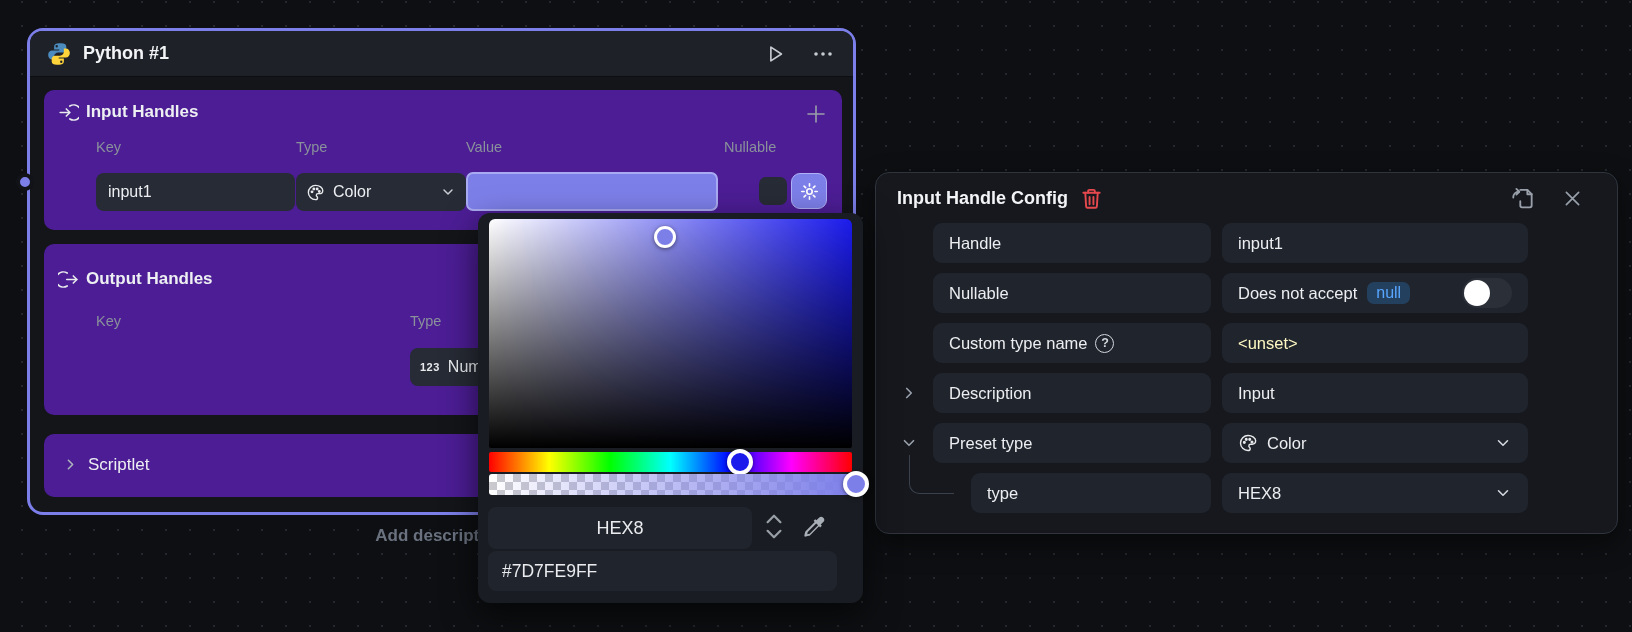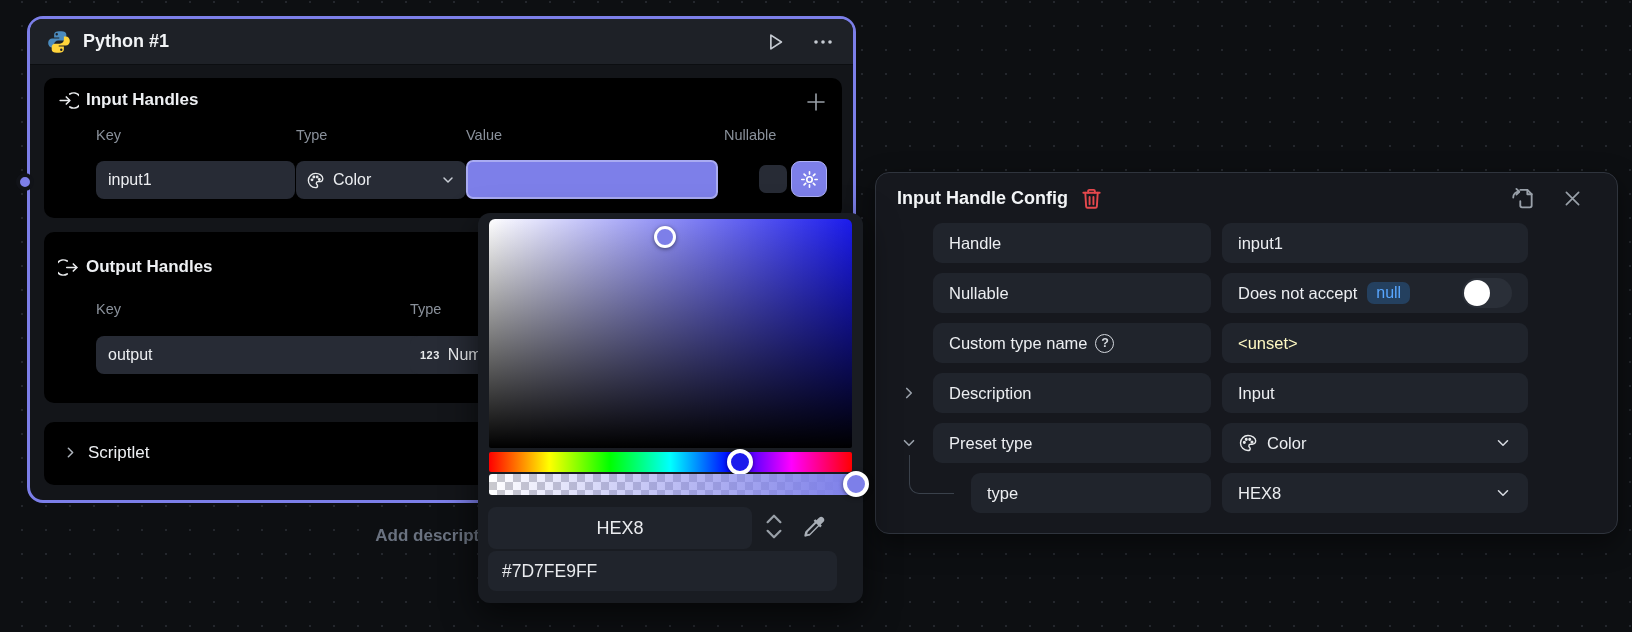--- a/index.html
+++ b/index.html
@@ -5,29 +5,29 @@
   html,body{margin:0;padding:0;background:#0D0F12;}
   #canvas{position:relative;width:1632px;height:632px;overflow:hidden;
     font-family:"Liberation Sans",sans-serif;color:#ECEEF1;
     background-color:#0D0F12;
     background-image:radial-gradient(circle,#24272d 1.1px,rgba(0,0,0,0) 1.5px);
     background-size:24px 24px;background-position:10px 14px;}
   .abs{position:absolute;box-sizing:border-box;}
   svg{display:block;}
 
   
-  #node{left:27px;top:16px;width:829px;height:487px;background:#131519;
+  #node{left:27px;top:28px;width:829px;height:487px;background:#131519;
     border:3px solid #7C7FE9;border-radius:16px;z-index:2;}
   #node-header{position:absolute;left:0;top:0;right:0;height:46px;background:#1E2127;
     border-radius:12px 12px 0 0;display:flex;align-items:center;padding:0 18px 0 16px;gap:11px;
     border-bottom:1px solid #0c0e11;box-sizing:border-box;}
   .node-title{font-size:18px;font-weight:700;color:#F2F4F6;}
   .hdr-spacer{flex:1;}
   .icon-btn{color:#C6CBD2;display:flex;align-items:center;justify-content:center;}
-  .section{position:absolute;background:#000000;border-radius:10px;}
+  .section{position:absolute;background:#4c1d95;border-radius:10px;}
   .sec-title{position:absolute;font-size:17px;font-weight:600;color:#EDEFF2;}
   .col-label{position:absolute;font-size:14.5px;color:#8A919B;}
   .field{position:absolute;height:38px;background:#272B35;border-radius:8px;border:0;
     color:#ECEEF1;font-size:16px;font-family:"Liberation Sans",sans-serif;padding:0 12px;outline:none;}
   .select{position:absolute;height:38px;background:#272B35;border-radius:8px;display:flex;
     align-items:center;gap:8px;padding:0 10px;font-size:16px;color:#ECEEF1;}
   .select .chev{margin-left:auto;color:#C9CED5;}
   .badge123{font-size:11px;font-weight:700;letter-spacing:.5px;color:#E8EAEC;}
 
   
@@ -162,21 +162,20 @@
             <path d="M10.5 19.4a8.6 8.6 0 1 1 0-14.8"></path>
             <path d="M10 12h11.5"></path>
             <path d="M17.5 8l4 4-4 4"></path>
           </svg>
       </span>
       <span class="sec-title" style="left:42px;top:25px;">Output Handles</span>
 
       <span class="col-label" style="left:52px;top:69px;">Key</span>
       <span class="col-label" style="left:366px;top:69px;">Type</span>
 
-      <input class="field" style="left: 52px; top: 104px; width: 304px;" readonly="" value="output">
       <div class="select" style="left:366px;top:104px;width:164px;">
         <span class="badge123">123</span>
         <span>Number</span>
         <span class="chev icon-btn">
           <svg width="16" height="16" viewBox="0 0 24 24" fill="none" stroke="currentColor" stroke-width="2.2" stroke-linecap="round" stroke-linejoin="round">
               <path d="M6 9l6 6 6-6"></path>
             </svg>
         </span>
       </div>
     </div>

